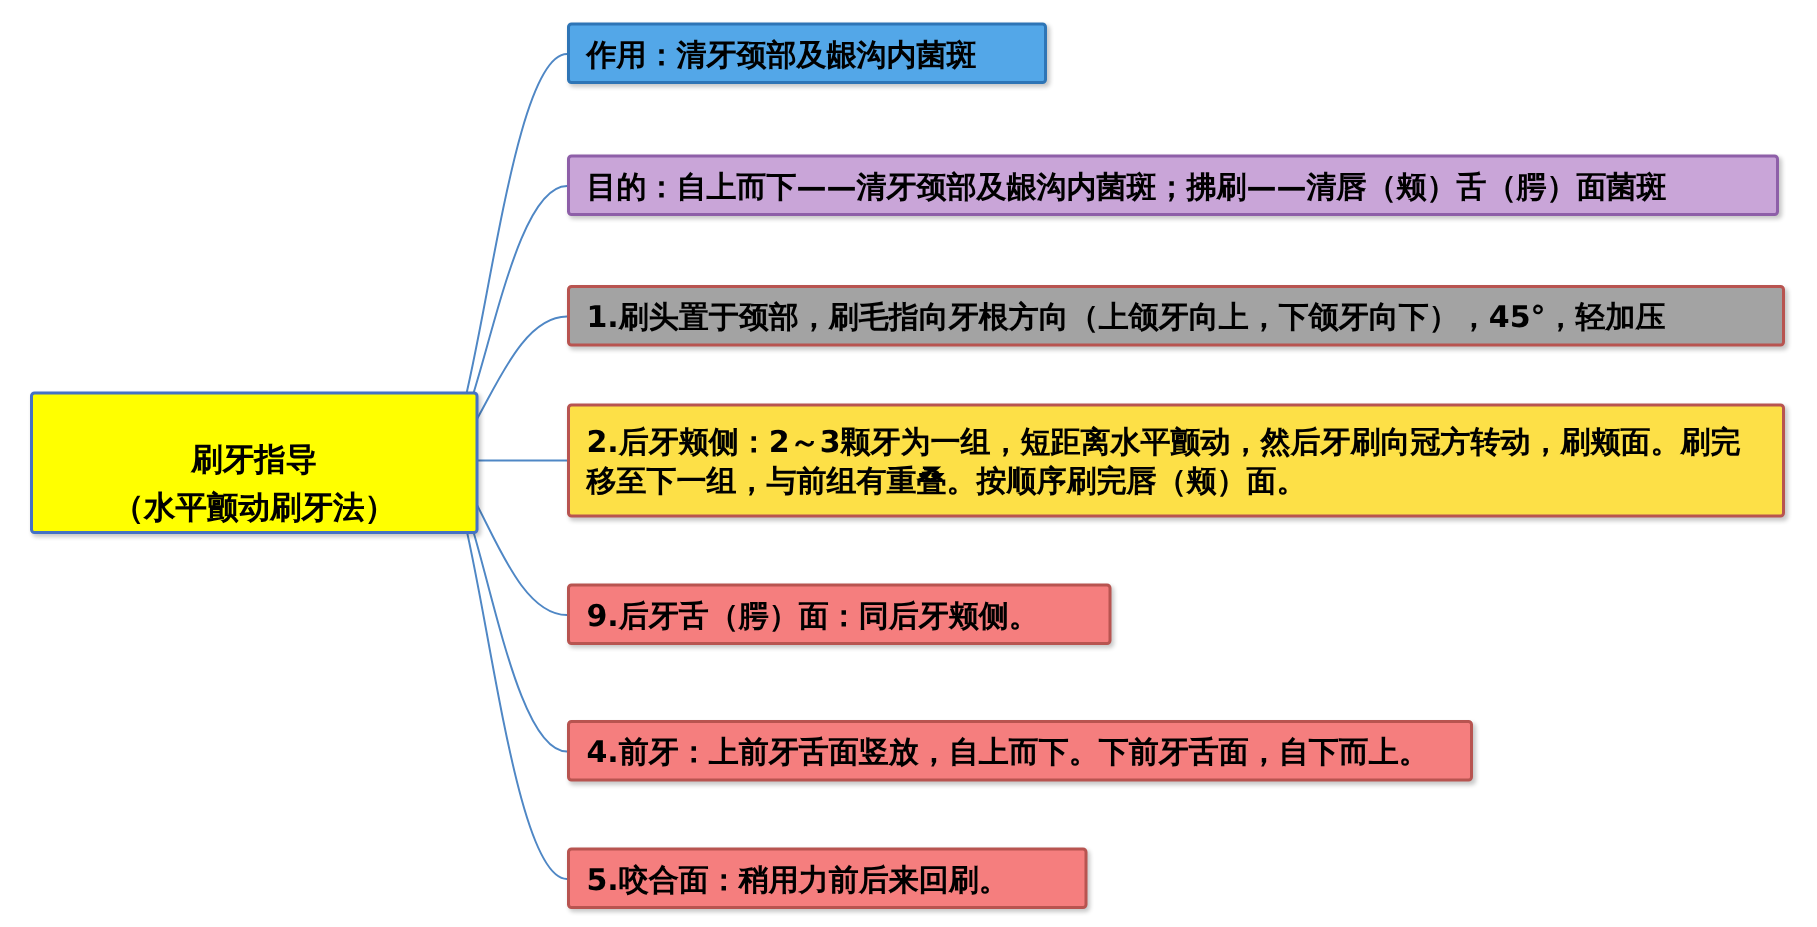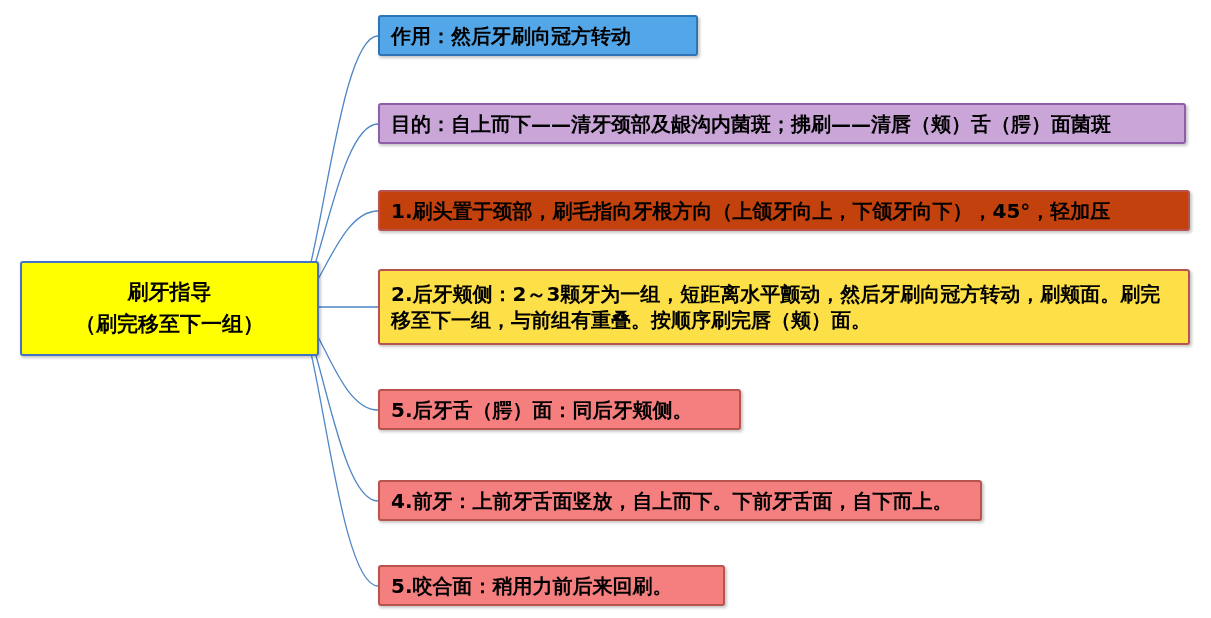--- a/index.html
+++ b/index.html
@@ -24,21 +24,21 @@
     box-sizing:border-box;
     border:2px solid #888;
     border-radius:3px;
     color:#000;
     font-weight:bold;
     box-shadow:1.5px 2px 3px rgba(0,0,0,0.22);
     cursor:default;
   }
   .root{
     left:20px;top:261px;width:299px;height:95px;
-    display:flex;flex-direction:column;justify-content:center;align-items:center;
+    display:flex;flex-direction:column;justify-content:flex-end;align-items:center;
     font-size:21px;line-height:1.5;text-align:center;
   }
   .branch{
     display:flex;align-items:center;
     font-size:20px;
     padding:4px 11px;
     line-height:26px;
   }
   .b0{left:378px;top:15px;width:320px;height:41px;}
   .b1{left:378px;top:103px;width:808px;height:41px;}
@@ -58,41 +58,41 @@
     <path d="M 292 307 C 318 307 336 124 378 124" style="stroke: rgb(79, 135, 197);"></path>
     <path d="M 292 307 C 318 307 336 211 378 211" style="stroke: rgb(79, 135, 197);"></path>
     <path d="M 292 307 C 318 307 336 307 378 307" style="stroke: rgb(79, 135, 197);"></path>
     <path d="M 292 307 C 318 307 336 410 378 410" style="stroke: rgb(79, 135, 197);"></path>
     <path d="M 292 307 C 318 307 336 501 378 501" style="stroke: rgb(79, 135, 197);"></path>
     <path d="M 292 307 C 318 307 336 586 378 586" style="stroke: rgb(79, 135, 197);"></path>
   </svg>
 
   <div class="node root" style="background-color: rgb(255, 255, 0); border-color: rgb(68, 114, 196); color: rgb(0, 0, 0);">
     <div>刷牙指导</div>
-    <div>（刷完移至下一组）</div>
+    <div>（水平颤动刷牙法）</div>
   </div>
 
   <div class="node branch b0" style="background-color: rgb(83, 167, 232); border-color: rgb(46, 117, 182);">
-    <span>作用：然后牙刷向冠方转动</span>
+    <span>作用：清牙颈部及龈沟内菌斑</span>
   </div>
 
   <div class="node branch b1" style="background-color: rgb(201, 165, 216); border-color: rgb(142, 95, 168);">
     <span>目的：自上而下——清牙颈部及龈沟内菌斑；拂刷——清唇（颊）舌（腭）面菌斑</span>
   </div>
 
-  <div class="node branch b2" style="background-color: #c2410c; border-color: rgb(184, 84, 80);">
+  <div class="node branch b2" style="background-color: #a3a3a3; border-color: rgb(184, 84, 80);">
     <span>1.刷头置于颈部，刷毛指向牙根方向（上颌牙向上，下颌牙向下），45°，轻加压</span>
   </div>
 
   <div class="node branch b3" style="background-color: #fde047; border-color: rgb(184, 84, 80);">
     <span>2.后牙颊侧：2～3颗牙为一组，短距离水平颤动，然后牙刷向冠方转动，刷颊面。刷完移至下一组，与前组有重叠。按顺序刷完唇（颊）面。</span>
   </div>
 
   <div class="node branch b4" style="background-color: rgb(245, 126, 126); border-color: rgb(184, 84, 80);">
-    <span>5.后牙舌（腭）面：同后牙颊侧。</span>
+    <span>9.后牙舌（腭）面：同后牙颊侧。</span>
   </div>
 
   <div class="node branch b5" style="background-color: rgb(245, 126, 126); border-color: rgb(184, 84, 80);">
     <span>4.前牙：上前牙舌面竖放，自上而下。下前牙舌面，自下而上。</span>
   </div>
 
   <div class="node branch b6" style="background-color: rgb(245, 126, 126); border-color: rgb(184, 84, 80);">
     <span>5.咬合面：稍用力前后来回刷。</span>
   </div>
 

